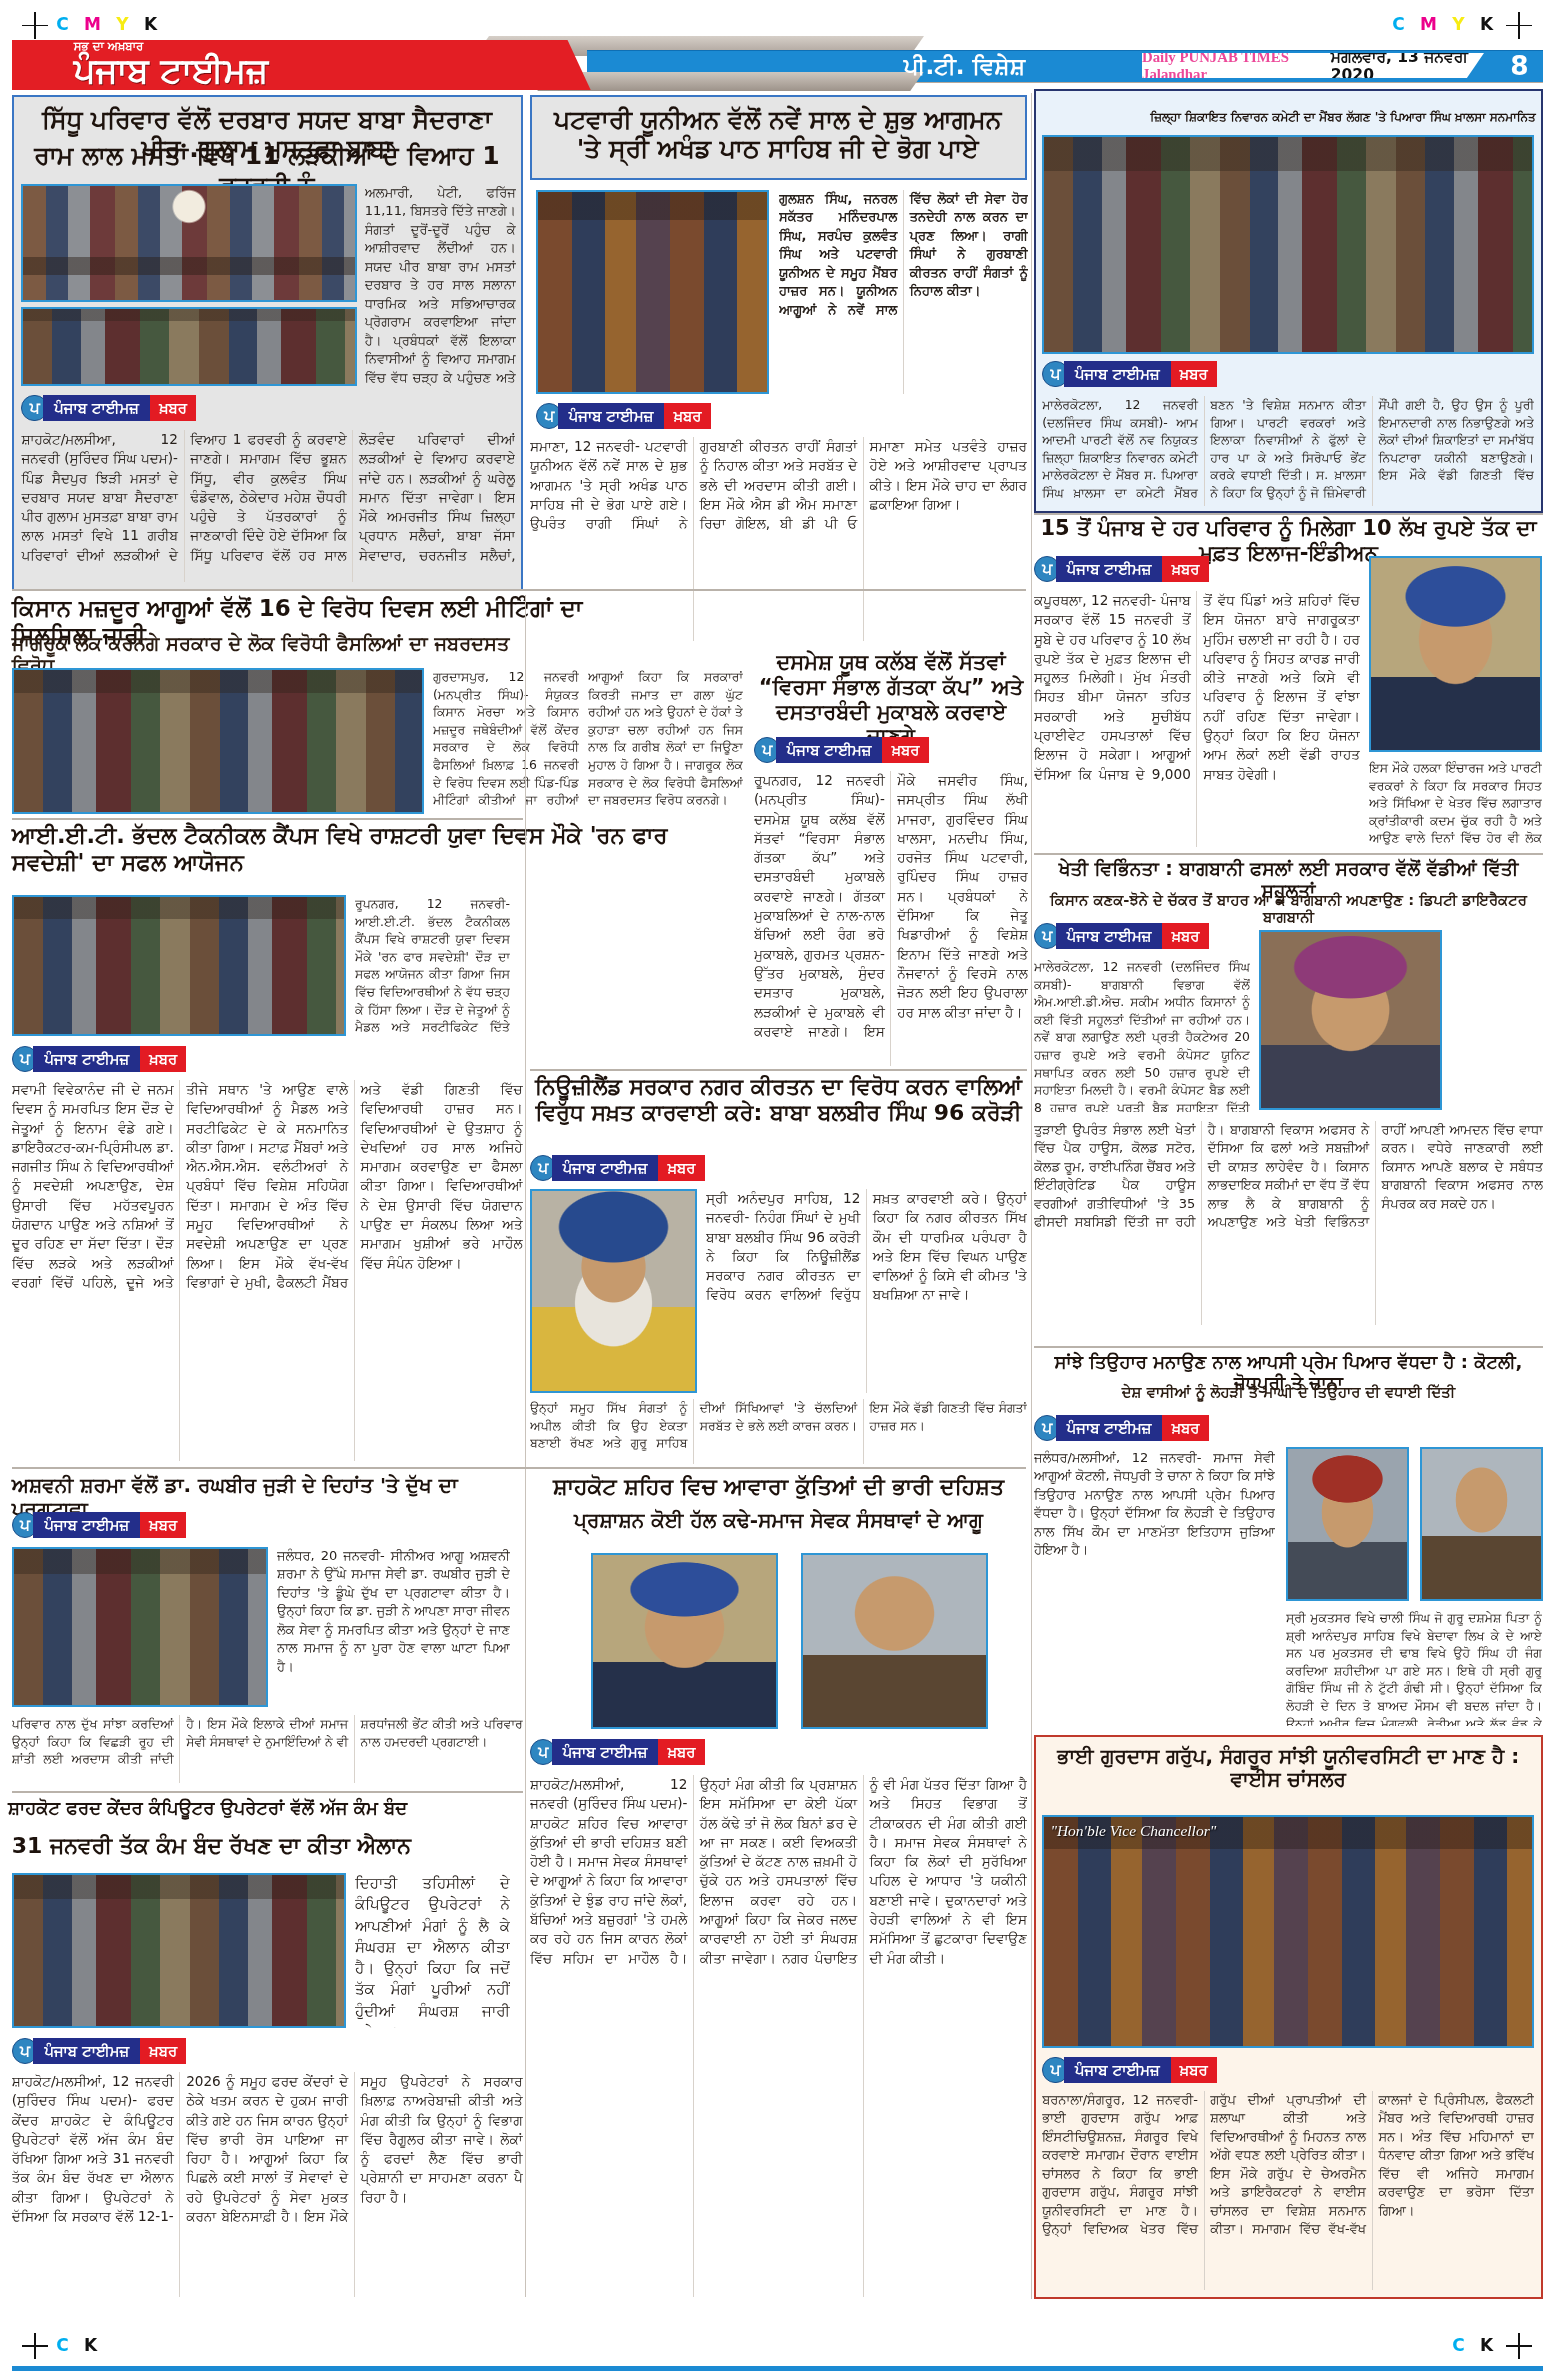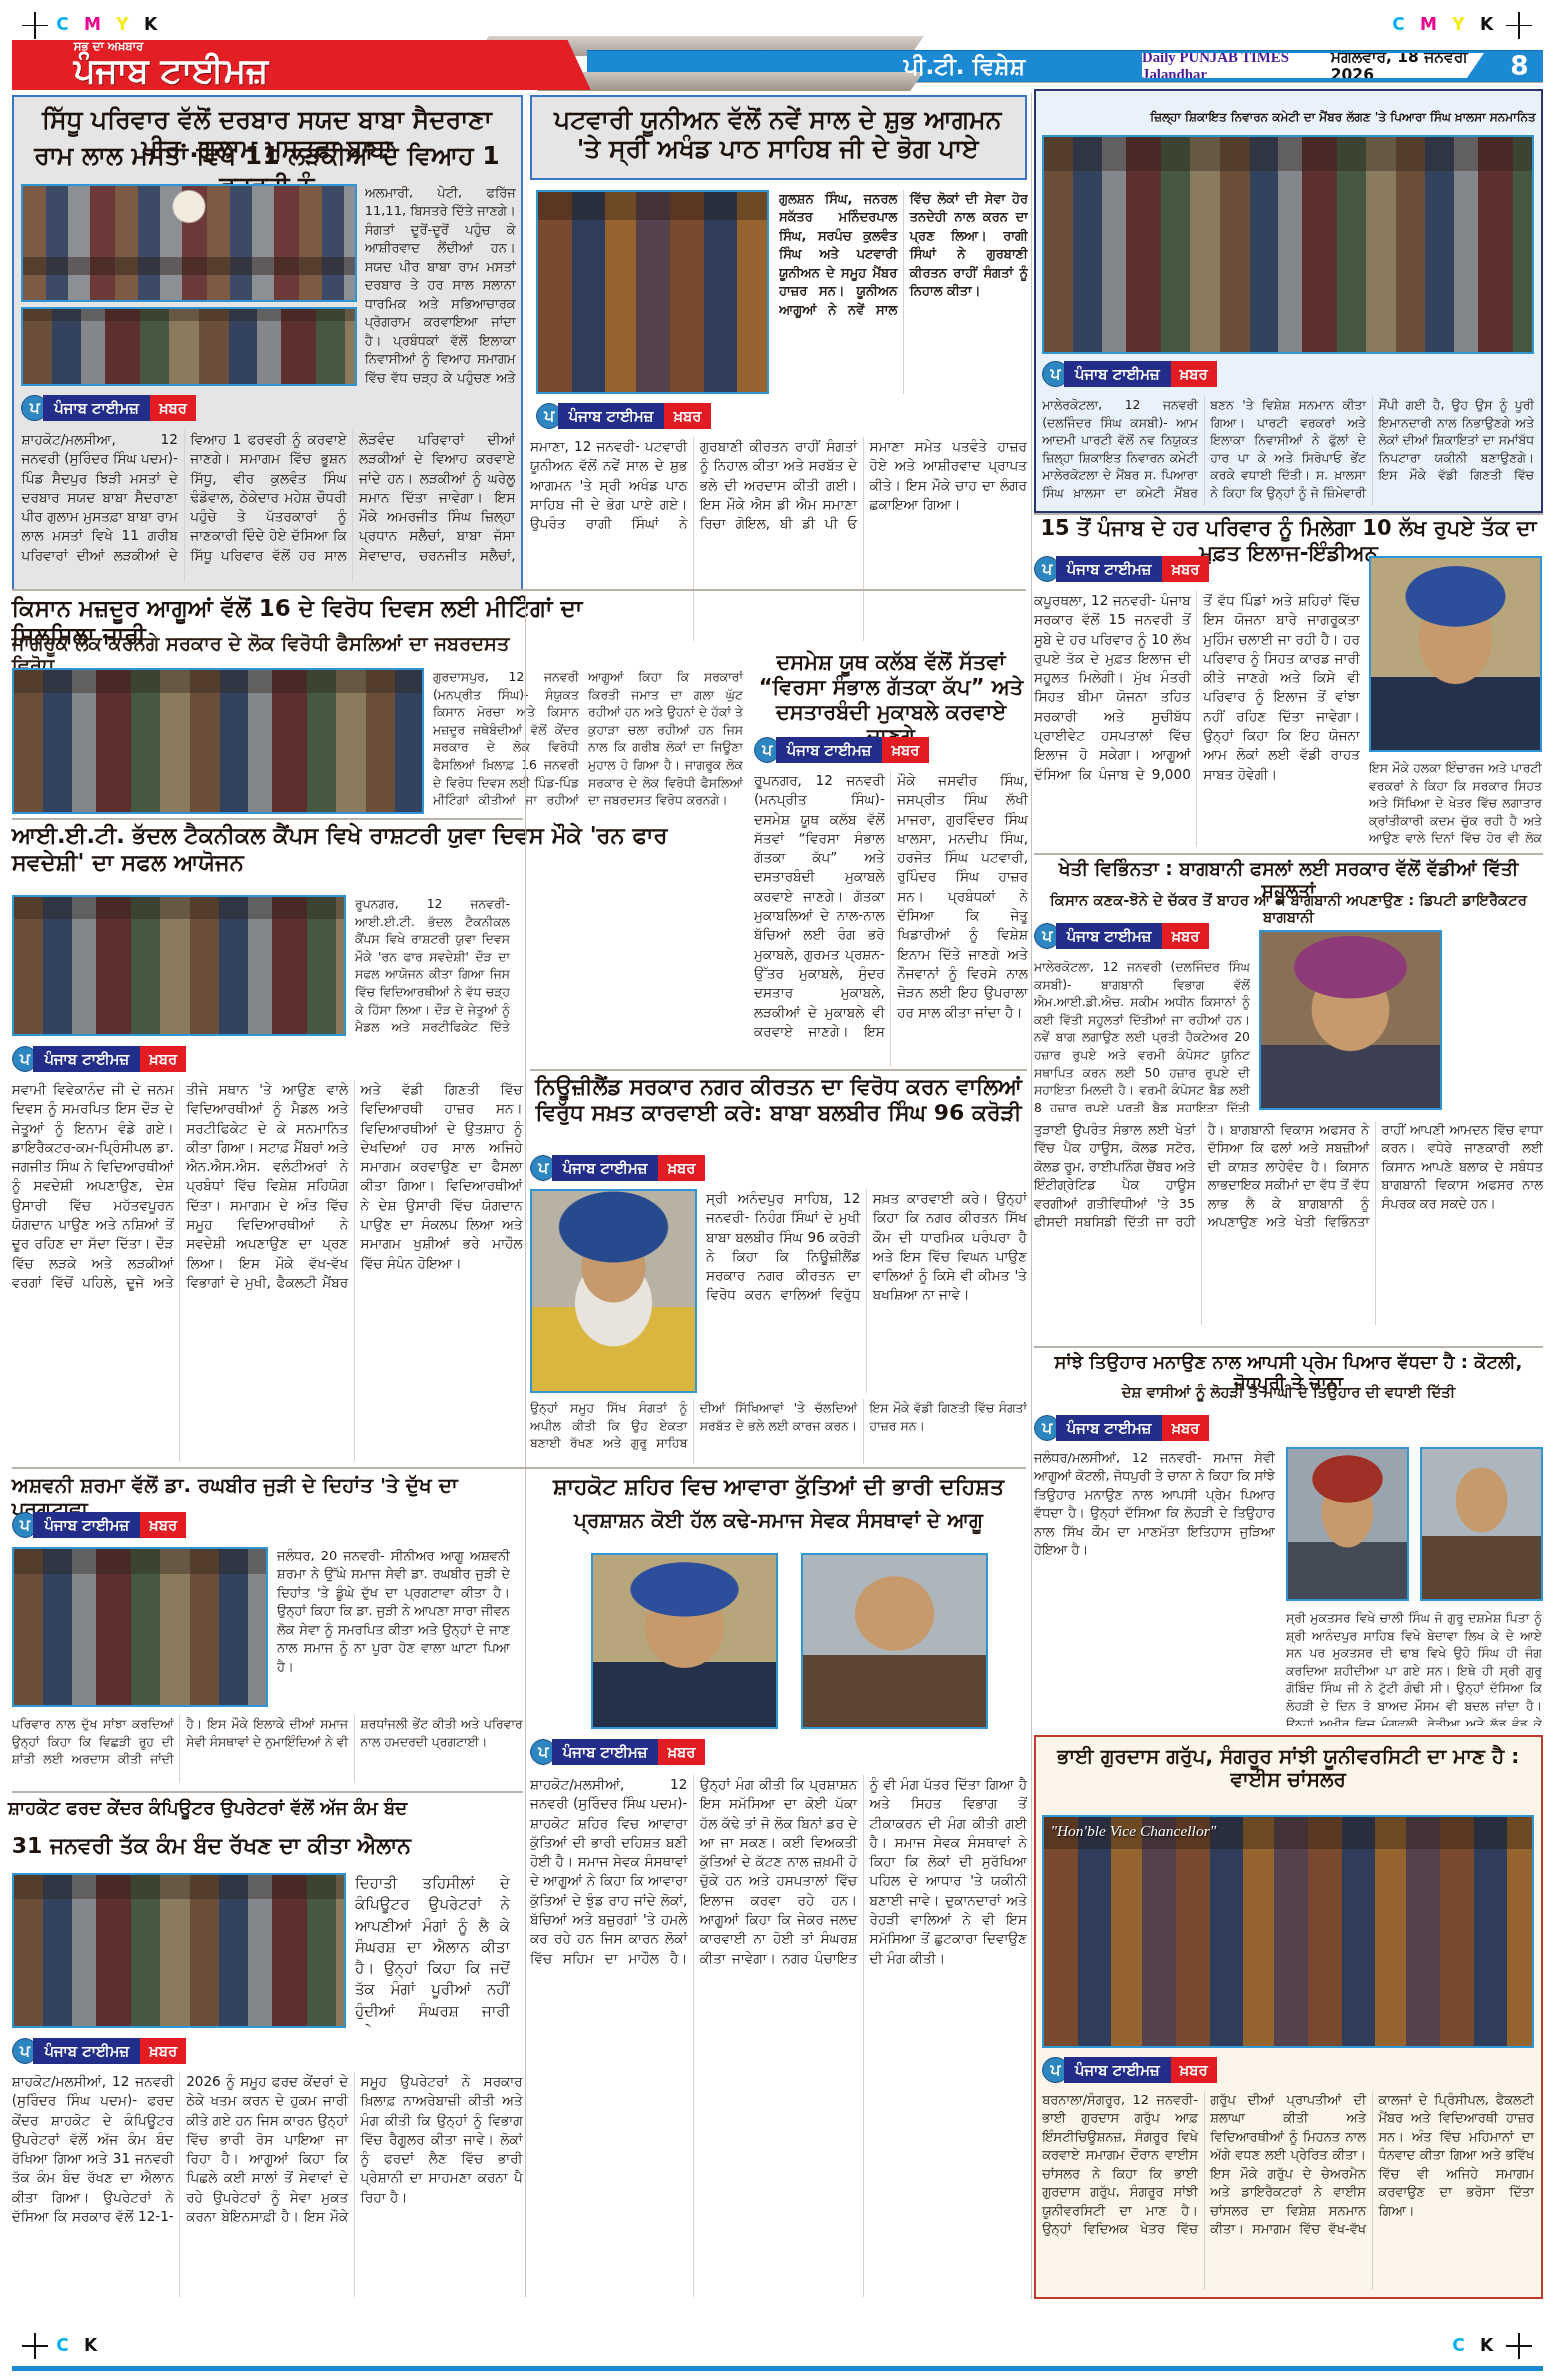--- a/index.html
+++ b/index.html
@@ -16,21 +16,21 @@
   .mast-red{position:absolute;left:11.7px;top:40px;width:579px;height:50px;background:#e31e24;
             clip-path:polygon(0 0,96% 0,100% 100%,0 100%);display:flex;flex-direction:column;justify-content:center;padding-left:62px;box-sizing:border-box;}
   .mast-tag{color:#fff;font-size:11.7px;font-weight:bold;line-height:1;}
   .mast-title{color:#fff;font-size:34px;font-weight:bold;line-height:1.05;text-shadow:0.8px 0.8px 0 #7a0c0f;}
   .ribbon1{position:absolute;left:482px;top:36px;width:435px;height:20px;background:linear-gradient(180deg,#d6cfc8,#a99f97);transform:skewX(-35deg);}
   .ribbon2{position:absolute;left:544px;top:72px;width:373px;height:18.7px;background:linear-gradient(180deg,#cfc7bf,#9d938a);transform:skewX(-35deg);}
   .mast-blue{position:absolute;left:587px;top:50px;width:956px;height:31px;background:#1b8ad3;border-top:1.6px solid #0e6fb4;border-bottom:1.6px solid #b9a99b;}
   .mast-section{position:absolute;left:699px;top:53px;width:326px;text-align:right;color:#fff;font-size:23px;font-weight:bold;}
   .mast-paperbox{position:absolute;left:1142px;top:53px;width:342px;height:25px;background:#fff;
                  clip-path:polygon(0 0,100% 0,95% 100%,0 100%);display:flex;align-items:center;justify-content:center;gap:11px;}
-  .mast-paper{font-size:14.8px;font-weight:bold;color:#4c1d95;font-family:"Liberation Serif","DejaVu Serif",serif;}
+  .mast-paper{font-size:14.8px;font-weight:bold;color:#ec4899;font-family:"Liberation Serif","DejaVu Serif",serif;}
   .mast-date{font-size:15.5px;font-weight:bold;color:#111;}
   .mast-pageno{position:absolute;left:1496px;top:50px;width:47px;text-align:center;color:#fff;font-size:26.4px;font-weight:bold;}
   
   .hl{font-weight:bold;color:#1d120c;text-align:center;line-height:1.18;}
   .hl-left{text-align:left;}
   .sub{font-weight:bold;color:#2a1c12;text-align:center;line-height:1.15;}
   .body-txt{font-size:13.6px;line-height:1.42;text-align:justify;color:#27201b;overflow:hidden;}
   .cols2{column-count:2;column-gap:12.4px;column-rule:0.8px solid #d8d2cb;}
   .cols3{column-count:3;column-gap:12.4px;column-rule:0.8px solid #d8d2cb;}
   .box{position:absolute;box-sizing:border-box;}
@@ -99,21 +99,21 @@
 <div class="ribbon1"></div>
 <div class="mast-blue"></div>
 <div class="ribbon2"></div>
 <div class="mast-red">
   <span class="mast-tag">ਸਭ ਦਾ ਅਖ਼ਬਾਰ</span>
   <span class="mast-title">ਪੰਜਾਬ ਟਾਈਮਜ਼</span>
 </div>
 <div class="mast-section">ਪੀ.ਟੀ. ਵਿਸ਼ੇਸ਼</div>
 <div class="mast-paperbox">
   <span class="mast-paper">Daily PUNJAB TIMES Jalandhar</span>
-  <span class="mast-date">ਮੰਗਲਵਾਰ, 18 ਜਨਵਰੀ 2026</span>
+  <span class="mast-date">ਮੰਗਲਵਾਰ, 13 ਜਨਵਰੀ 2020</span>
 </div>
 <div class="mast-pageno">8</div>
 
 <div class="box box-peach" style="left:11.7px;top:95px;width:511px;height:496px;">
   <div class="hl abs" style="left:4.7px;top:7.8px;width:497px;font-size:25px;">ਸਿੱਧੂ ਪਰਿਵਾਰ ਵੱਲੋਂ ਦਰਬਾਰ ਸਯਦ ਬਾਬਾ ਸੈਦਰਾਣਾ ਪੀਰ .ਗੁਲਾਮ ਮੁਸਤਫ਼ਾ ਬਾਬਾ</div>
   <div class="hl abs" style="left:4.7px;top:44px;width:497px;font-size:25px;">ਰਾਮ ਲਾਲ ਮਸਤਾਂ ਵਿਖੇ 11 ਲੜਕੀਆਂ ਦੇ ਵਿਆਹ 1 ਫਰਵਰੀ ਨੂੰ</div>
   <div class="ph ph-gurdwara abs" style="left:7.8px;top:87px;width:336px;height:118px;"></div>
   <div class="ph ph-crowd abs" style="left:7.8px;top:210px;width:336px;height:79px;"></div>
   <div class="body-txt abs" style="left:351px;top:87px;width:151px;height:204px;font-size:13px;">ਅਲਮਾਰੀ, ਪੇਟੀ, ਫਰਿੱਜ 11,11, ਬਿਸਤਰੇ ਦਿੱਤੇ ਜਾਣਗੇ। ਸੰਗਤਾਂ ਦੂਰੋਂ-ਦੂਰੋਂ ਪਹੁੰਚ ਕੇ ਆਸ਼ੀਰਵਾਦ ਲੈਂਦੀਆਂ ਹਨ। ਸਯਦ ਪੀਰ ਬਾਬਾ ਰਾਮ ਮਸਤਾਂ ਦਰਬਾਰ ਤੇ ਹਰ ਸਾਲ ਸਲਾਨਾ ਧਾਰਮਿਕ ਅਤੇ ਸਭਿਆਚਾਰਕ ਪ੍ਰੋਗਰਾਮ ਕਰਵਾਇਆ ਜਾਂਦਾ ਹੈ। ਪ੍ਰਬੰਧਕਾਂ ਵੱਲੋਂ ਇਲਾਕਾ ਨਿਵਾਸੀਆਂ ਨੂੰ ਵਿਆਹ ਸਮਾਗਮ ਵਿੱਚ ਵੱਧ ਚੜ੍ਹ ਕੇ ਪਹੁੰਚਣ ਅਤੇ ਯੋਗਦਾਨ ਪਾਉਣ ਦੀ ਅਪੀਲ ਕੀਤੀ ਗਈ ਹੈ।</div>
   <div class="badge" style="left:7.8px;top:298px;">

